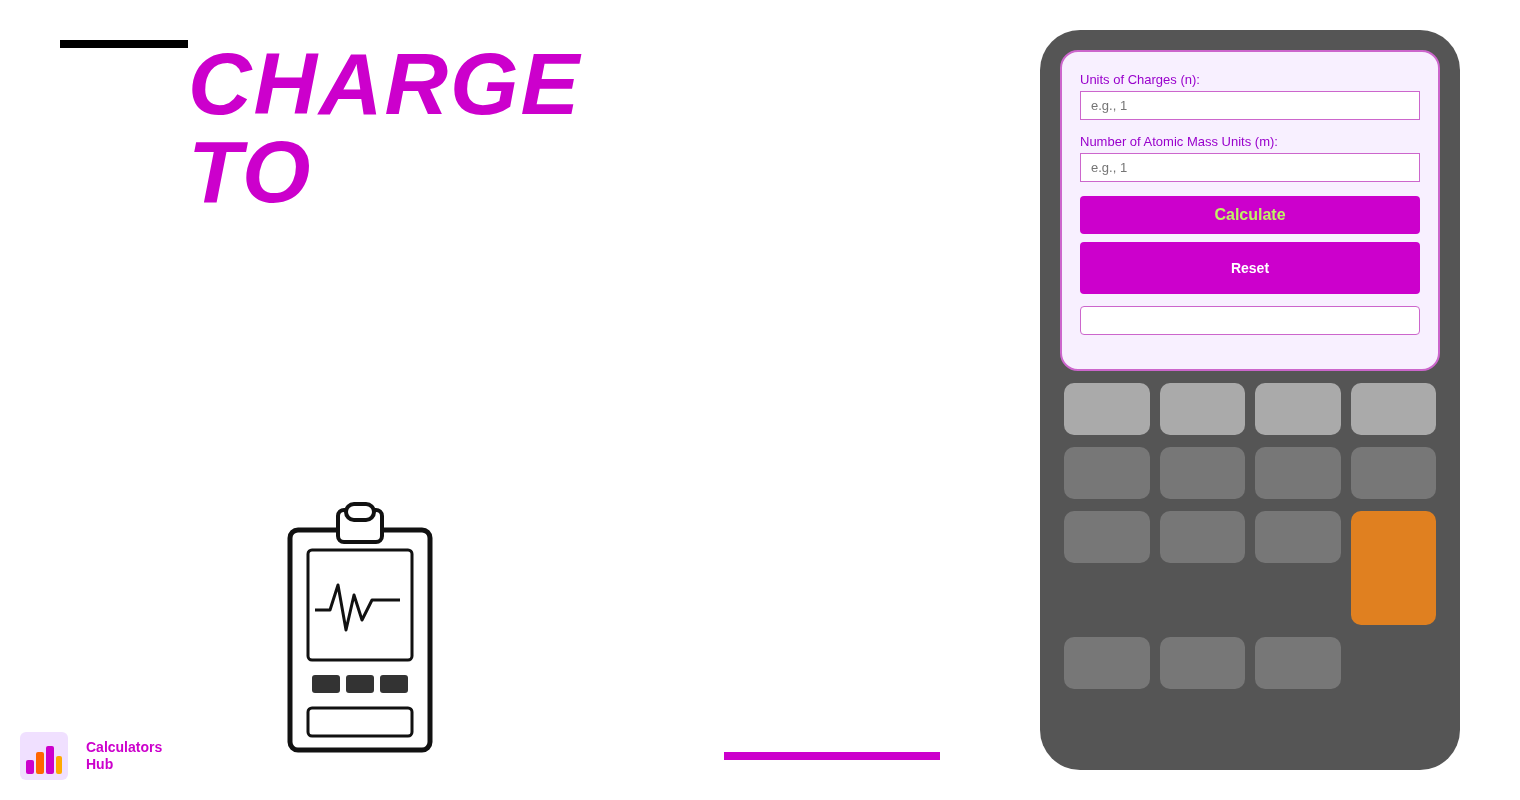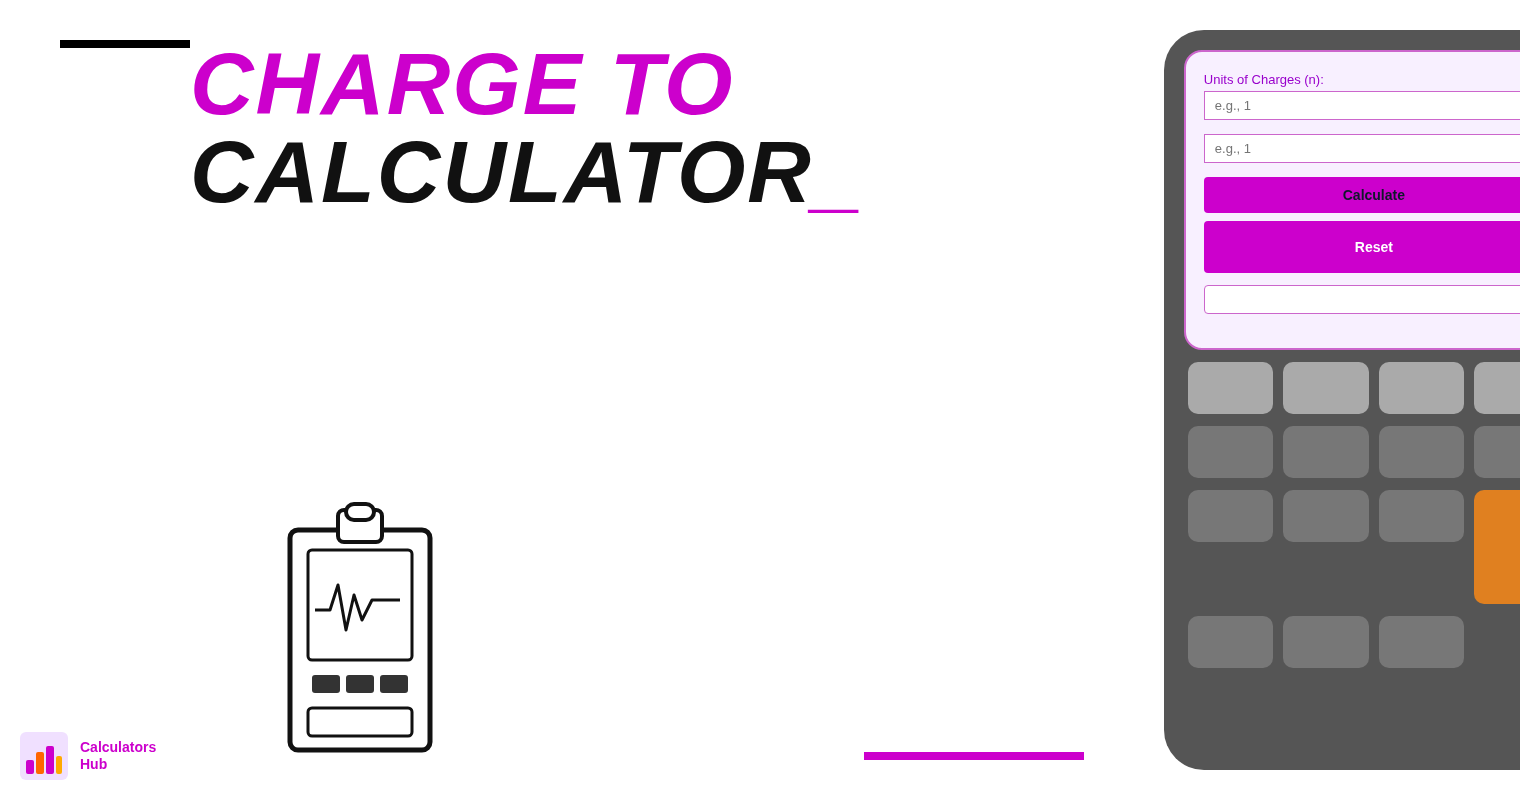--- a/index.html
+++ b/index.html
@@ -67,21 +67,21 @@
       height: 280px;
     }
 
     
     .logo {
       position: absolute;
       bottom: 20px;
       left: 20px;
       display: flex;
       align-items: center;
-      gap: 12px;
+      gap: 18px;
     }
 
     .logo-icon {
       width: 48px;
       height: 48px;
     }
 
     .logo-text {
       font-size: 14px;
       font-weight: 700;
@@ -144,24 +144,24 @@
       font-size: 13px;
       background: #fff;
       color: #555;
       outline: none;
     }
 
     .btn-calculate {
       width: 100%;
       padding: 10px;
       background: #cc00cc;
-      color: #0f172a;
+      color: #bef264;
       border: none;
       border-radius: 4px;
-      font-size: 14px;
+      font-size: 16px;
       font-weight: 600;
       cursor: pointer;
       margin-bottom: 8px;
     }
 
     .btn-reset {
       width: 100%;
       padding: 18px;
       background: #cc00cc;
       color: #fff;
@@ -220,23 +220,20 @@
     }
   </style>
 </head>
 <body>
 
 <div class="left-section">
   <div class="title-bar"></div>
 
   <div class="main-title">
     <div class="title-purple">CHARGE TO</div>
-    <div class="title-black">
-      <span>CALCULATOR</span><span style="color:#cc00cc;">_</span>
-    </div>
   </div>
 
   <div class="title-underline"></div>
 
   <div class="device-illustration">
     <svg width="200" height="280" viewBox="0 0 200 280" fill="none" xmlns="http://www.w3.org/2000/svg">
 
       <rect x="30" y="40" width="140" height="220" rx="8" ry="8" stroke="#111" stroke-width="5" fill="white"></rect>
 
       <rect x="78" y="20" width="44" height="32" rx="6" stroke="#111" stroke-width="4" fill="white"></rect>
@@ -274,20 +271,21 @@
   <div class="calculator-device">
 
     <div class="calc-screen">
 
       <div class="form-group">
         <label class="form-label">Units of Charges (n):</label>
         <input class="form-input" type="text" placeholder="e.g., 1" style="">
       </div>
 
       <div class="form-group">
+        <label class="form-label">Number of Atomic Mass Units (m):</label>
         <input class="form-input" type="text" placeholder="e.g., 1" style="">
       </div>
 
       <button class="btn-calculate">Calculate</button>
       <button class="btn-reset">Reset</button>
 
       <div class="form-group">
         <input class="result-input" type="text" readonly="" style="">
       </div>
 

